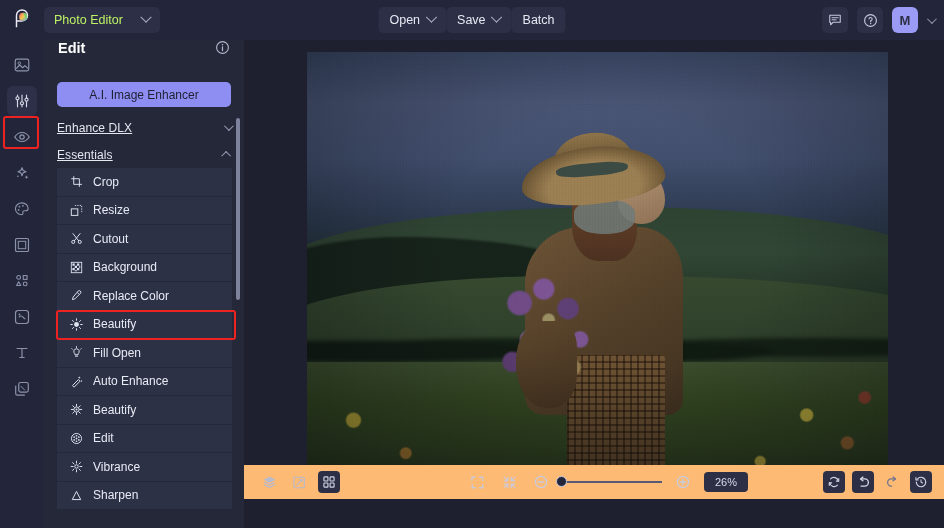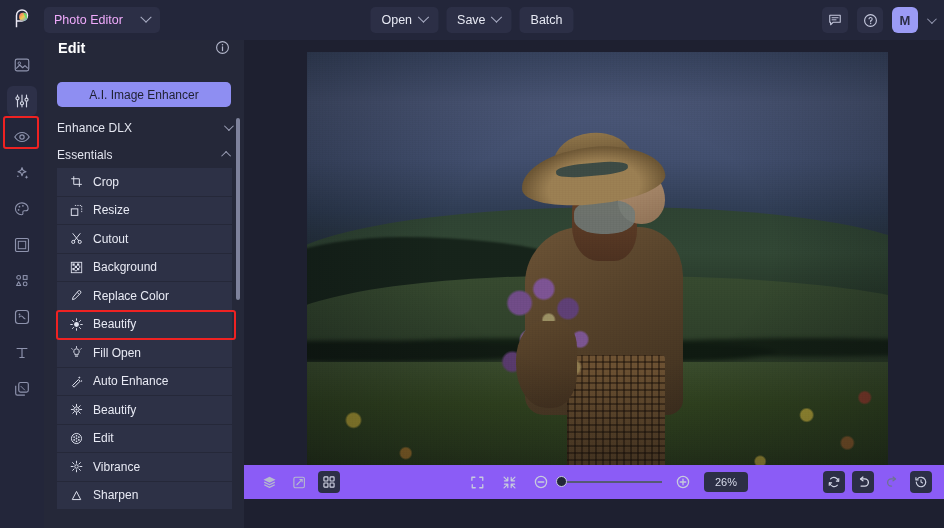--- a/index.html
+++ b/index.html
@@ -25,30 +25,30 @@
     width: 44px; height: 40px;
     display: flex; align-items: center; justify-content: center;
   }
   .logo {
     width: 22px; height: 22px; position: relative;
   }
   .app-menu {
     display: flex; align-items: center; gap: 19px;
     height: 26px; padding: 0 10px;
     background: #2c2f46; border-radius: 5px;
-    color: #f0abfc; font-size: 12.5px;
+    color: #bef264; font-size: 12.5px;
   }
   .chev {
     display: inline-block; width: 8px; height: 8px;
     border-right: 1.4px solid #a9adc4; border-bottom: 1.4px solid #a9adc4;
     transform: rotate(45deg) translate(-2px,-2px);
   }
   .center-tools {
     position: absolute; left: 50%; top: 7px; transform: translateX(-50%);
-    display: flex; align-items: flex-start; gap: 8px;
+    display: flex; align-items: flex-start; gap: 0;
   }
   .tbtn {
     height: 26px; padding: 0 11px; border-radius: 5px;
     background: #2c2f46; color: #e7e9f3; font-size: 12.5px;
     display: flex; align-items: center; gap: 7px; cursor: pointer;
   }
   .right-tools {
     position: absolute; right: 10px; top: 7px;
     display: flex; align-items: center; gap: 9px;
   }
@@ -105,21 +105,21 @@
   .ai-btn {
     margin: 4px 13px 0 13px; height: 25px;
     background: #8e8ef2; border-radius: 5px;
     color: #1e2030; font-size: 12px;
     display: flex; align-items: center; justify-content: center;
     cursor: pointer;
   }
   .sect {
     height: 27px; display: flex; align-items: center;
     justify-content: space-between; padding: 0 13px;
-    color: #e4e6f0; font-size: 12px; cursor: pointer;
+    color: #e4e6f0; font-size: 12px; cursor: pointer; text-decoration: underline;
   }
   .sect-title { letter-spacing: .1px; }
   .caret { width: 7px; height: 7px; border-right: 1.4px solid #9da1b8; border-bottom: 1.4px solid #9da1b8; }
   .caret.down { transform: rotate(45deg) translateY(-2px); }
   .caret.up { transform: rotate(-135deg) translateY(-2px); }
   .item-list { padding: 0 12px 0 13px; }
   .item {
     height: 28.5px;
     background: #2d3146;
     border-bottom: 1px solid #252839;
@@ -270,21 +270,21 @@
   .f-arm {
     position: absolute; left: 0%; top: 52%; width: 26%; height: 26%;
     background: linear-gradient(160deg, #5d472d 0%, #402f1e 100%);
     border-radius: 45% 30% 40% 50%;
   }
 
   
   .bottombar {
     position: absolute; left: 244px; top: 465px;
     width: 700px; height: 34px;
-    background: #8b5cf6;
+    background: #fdba74;
     display: flex; align-items: center;
   }
   .bb-left { position: absolute; left: 14px; display: flex; gap: 8px; }
   .bb-center { position: absolute; left: 222px; display: flex; align-items: center; gap: 10px; }
   .bb-right { position: absolute; right: 12px; display: flex; gap: 7px; }
   .bicon {
     width: 22px; height: 22px; border-radius: 4px; background: #2c2f46;
     display: flex; align-items: center; justify-content: center; cursor: pointer;
   }
   .bicon.flat { background: transparent; }

